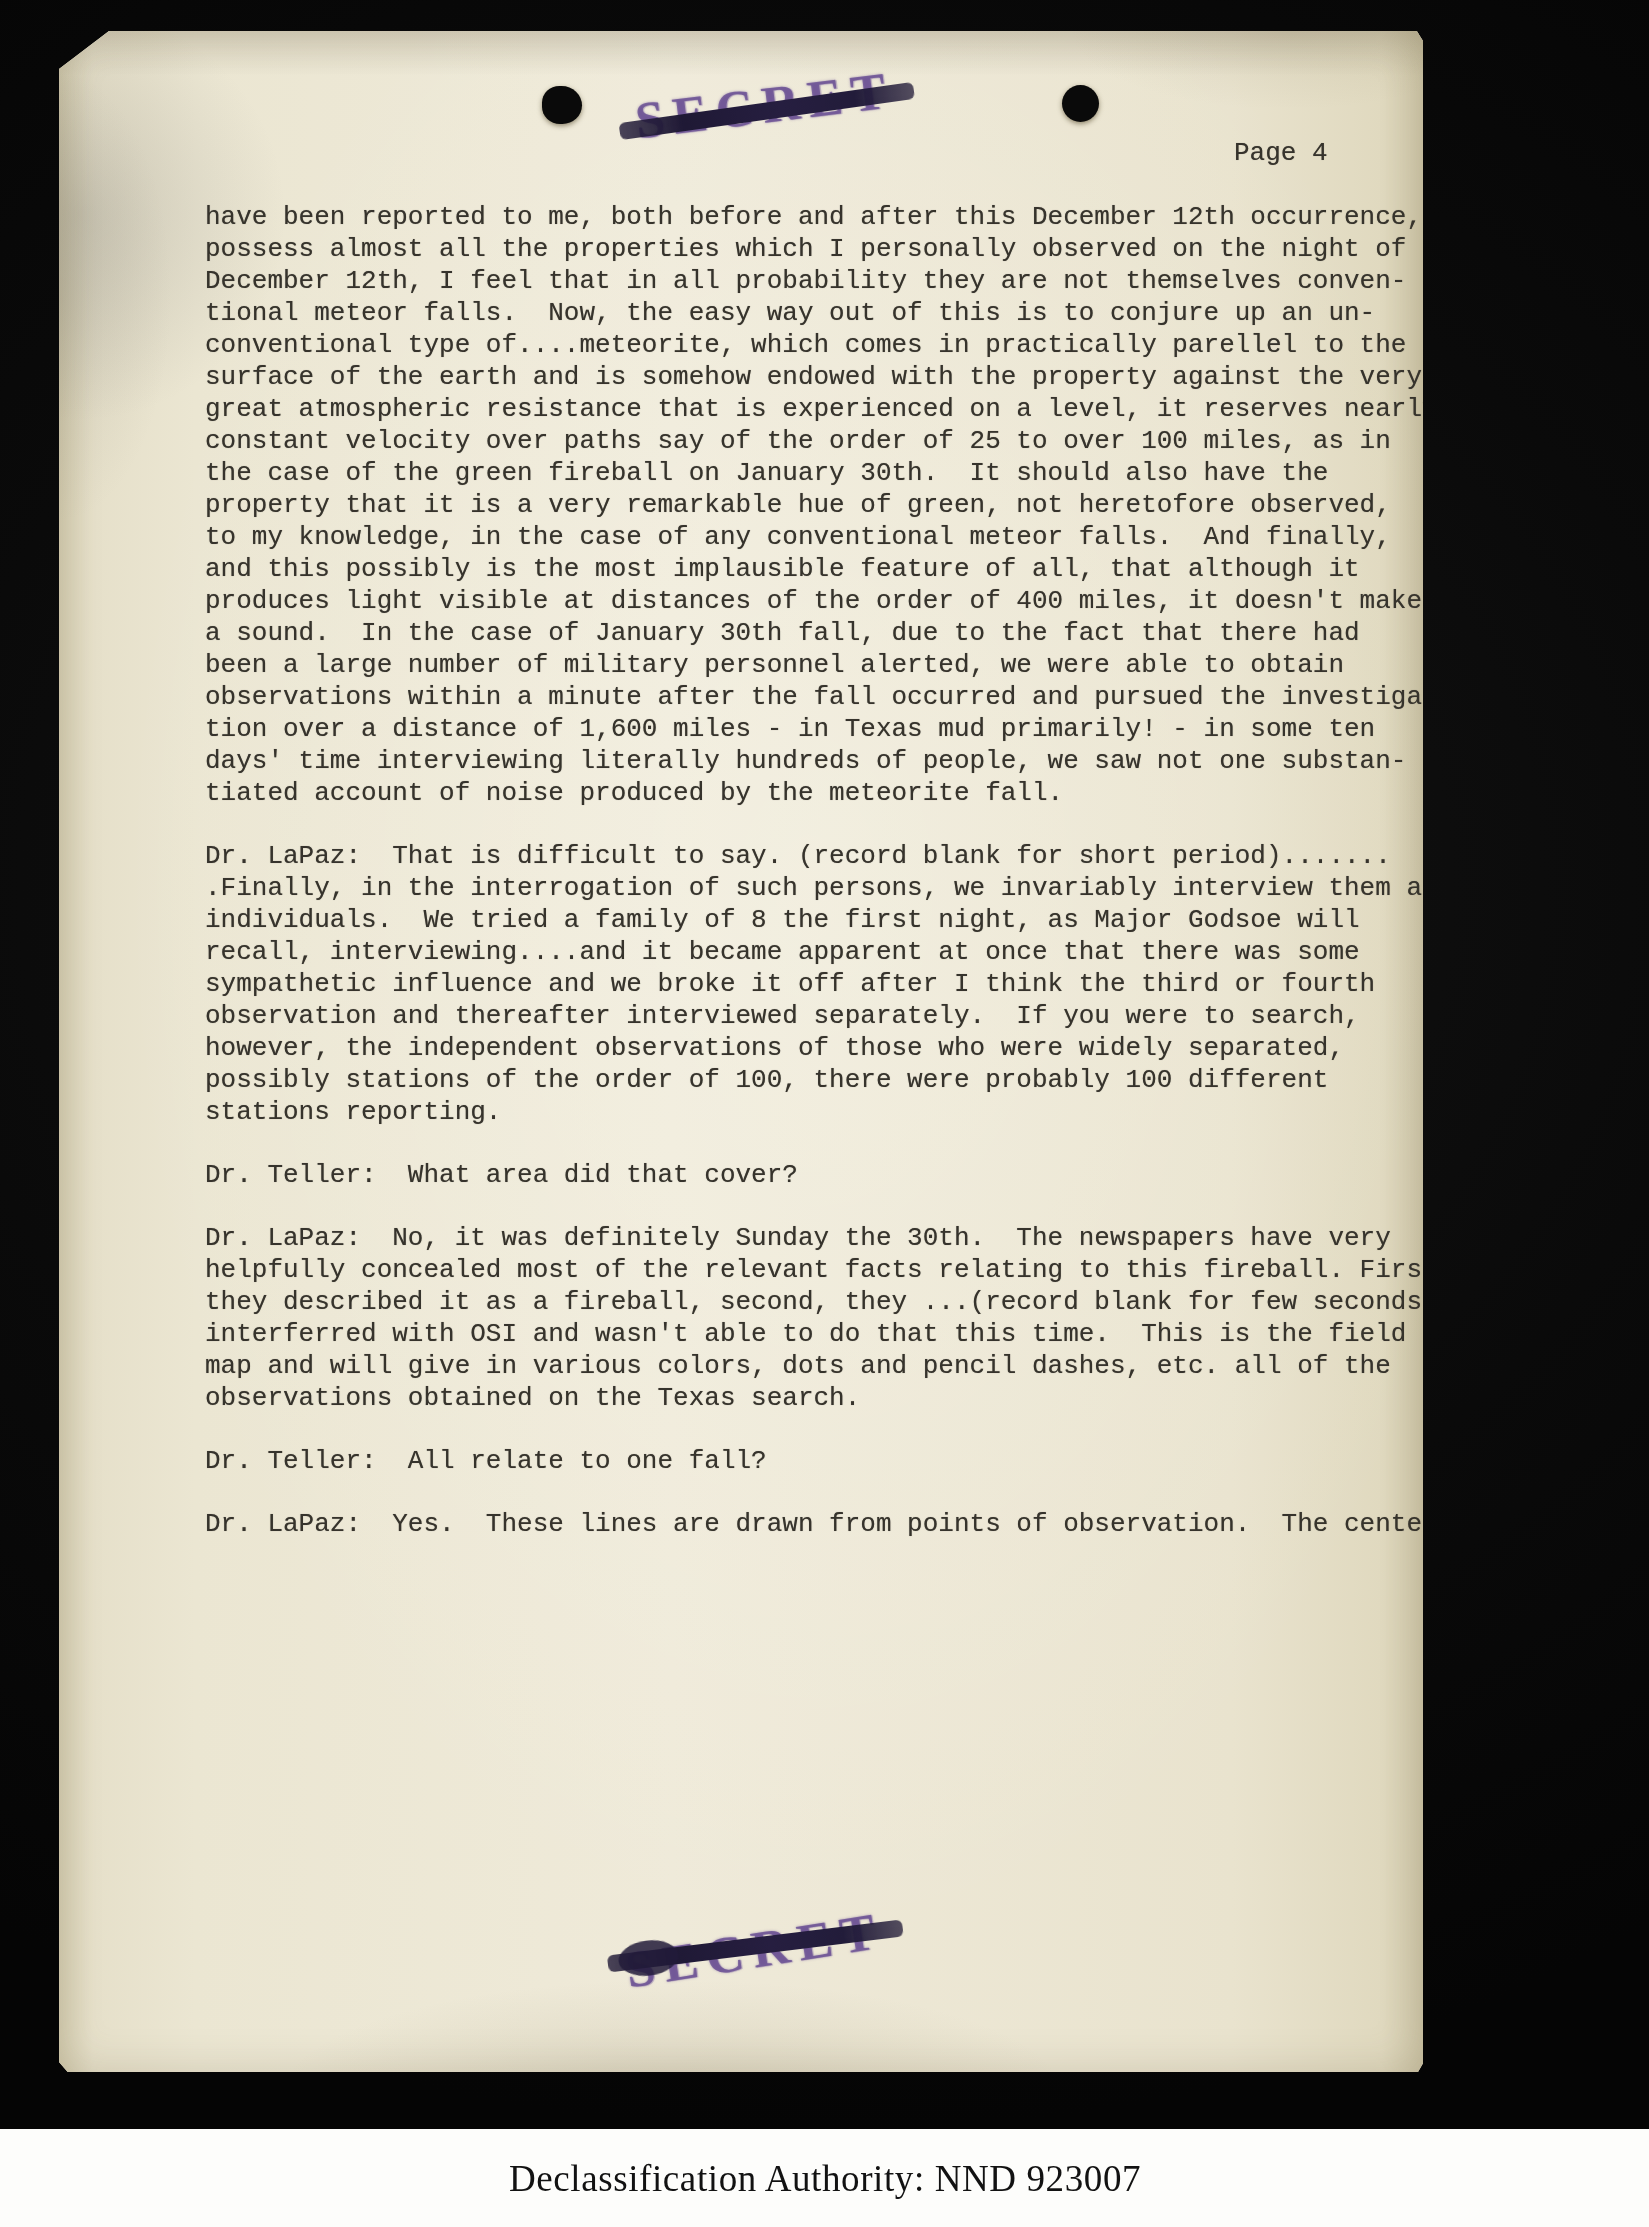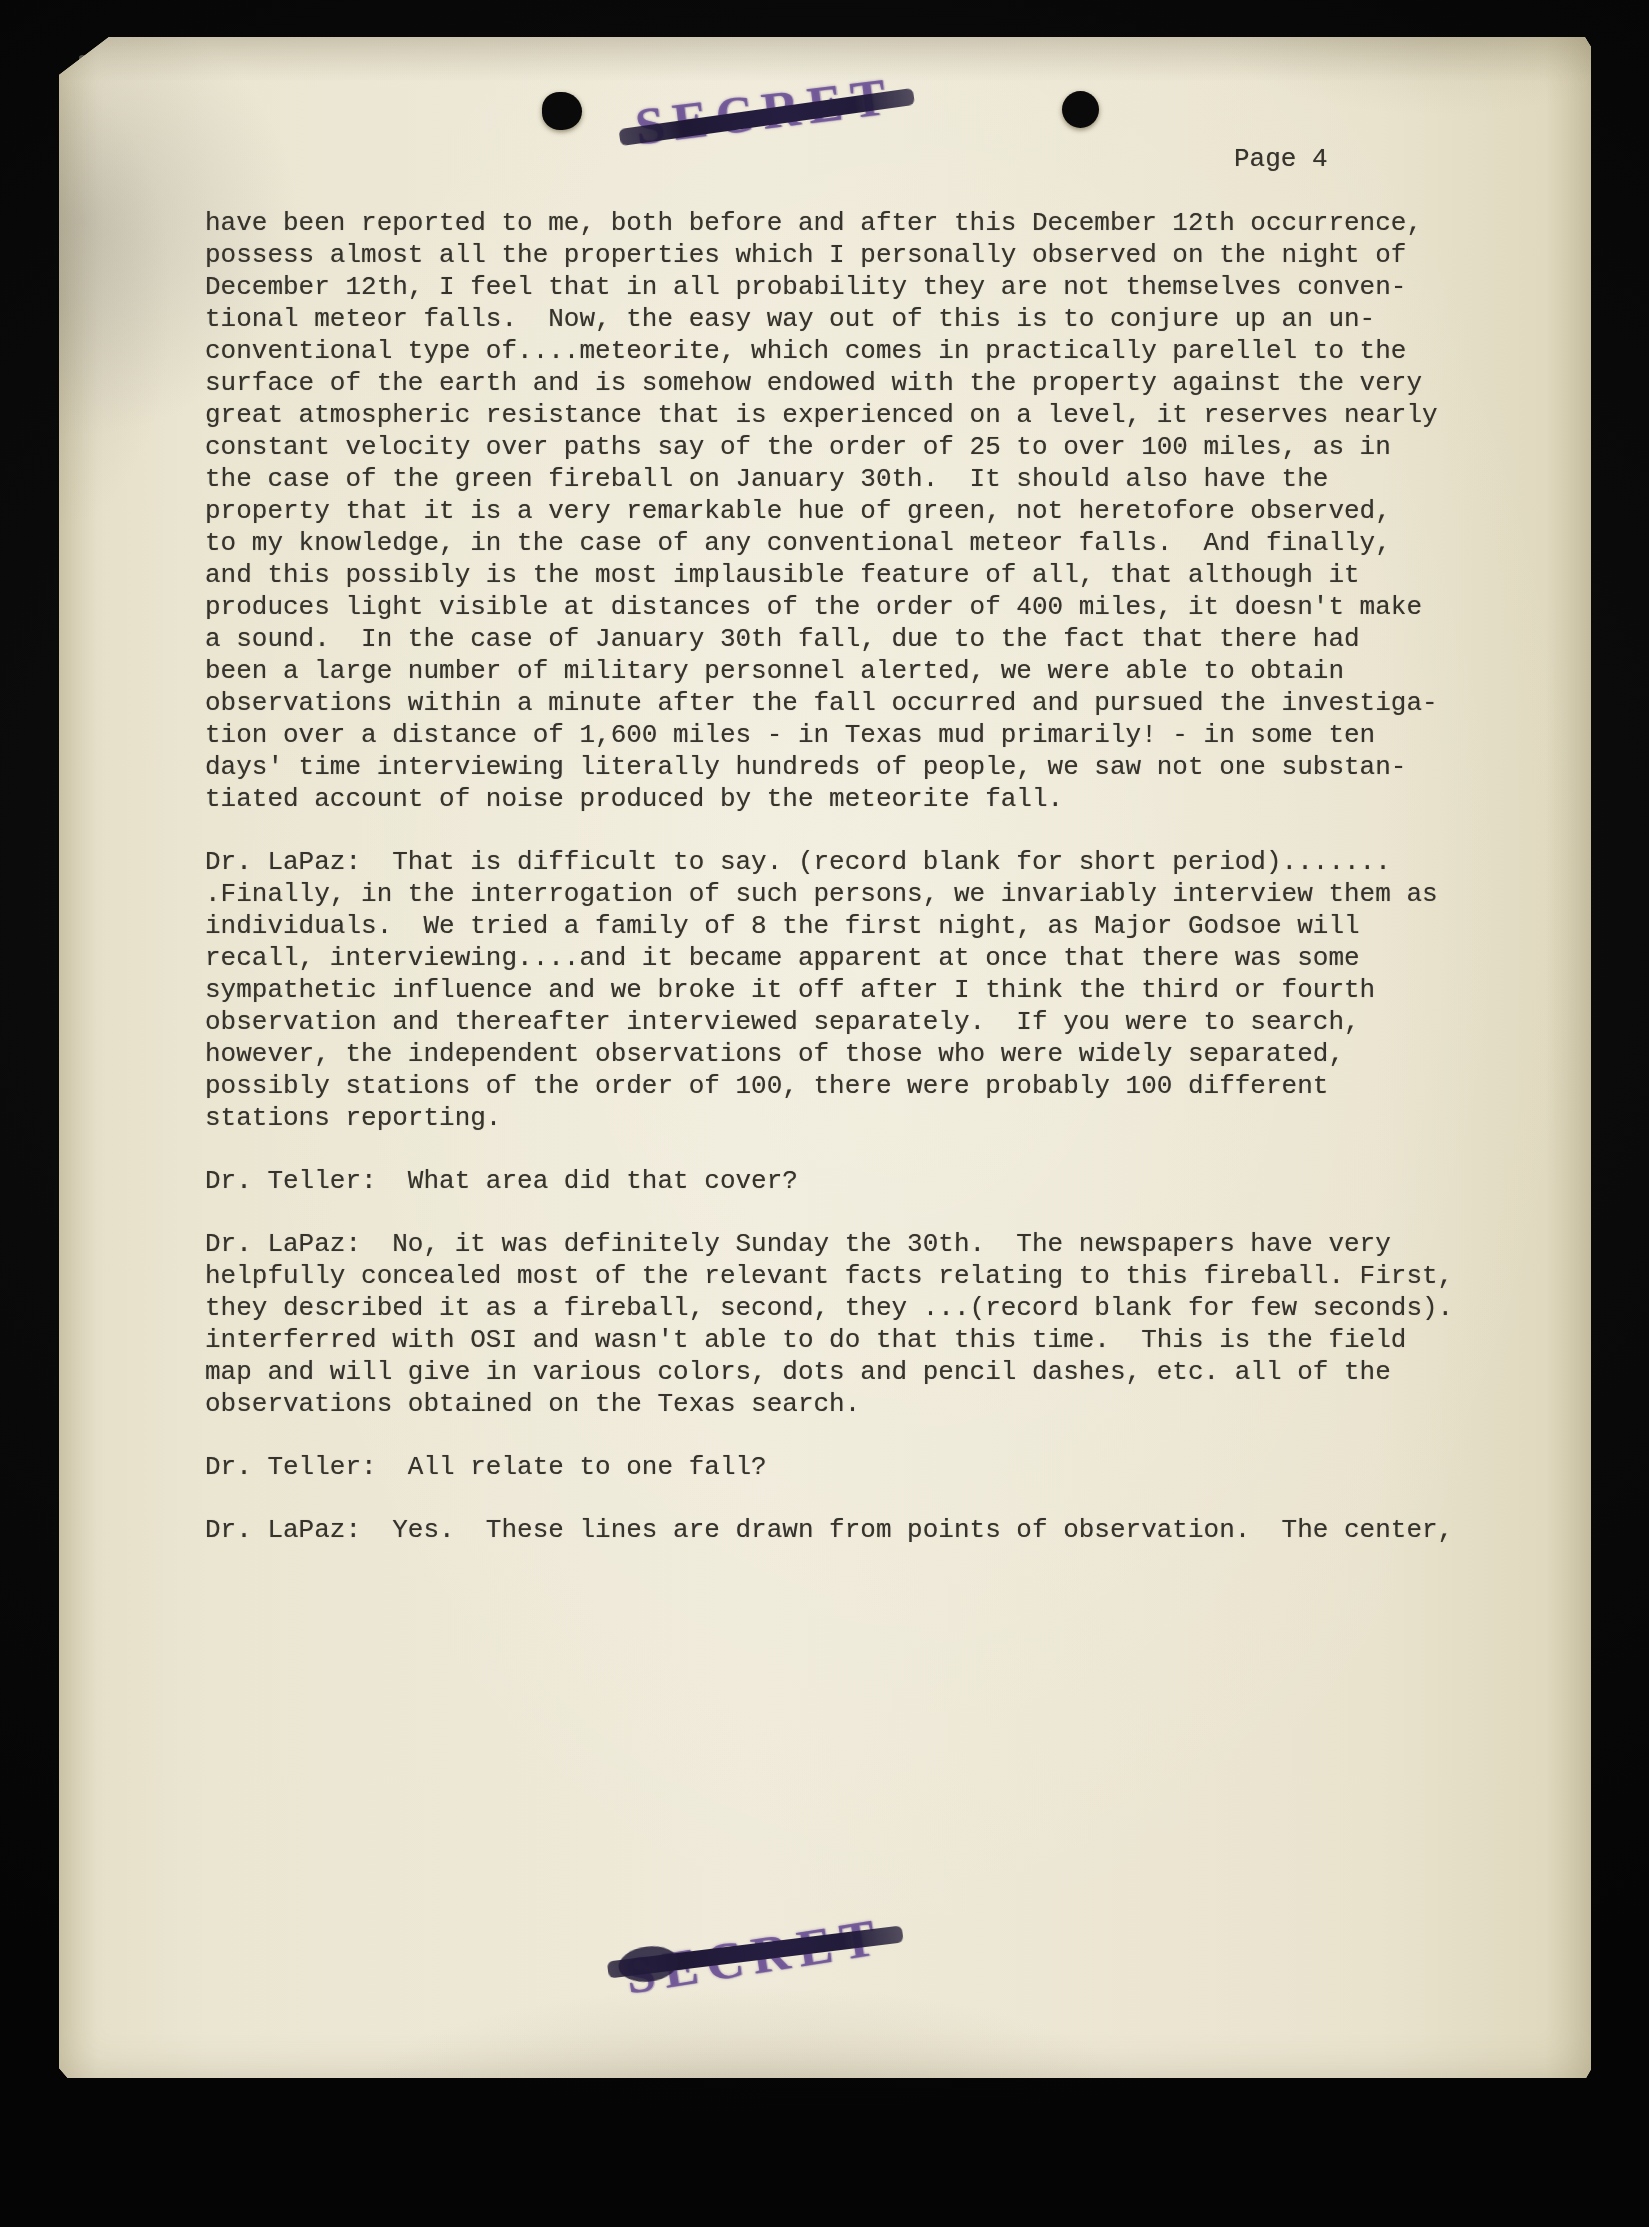--- a/index.html
+++ b/index.html
@@ -21,22 +21,22 @@
     background: #8f8c82;
     opacity: 0.55;
   }
   .dust.d1 { left: 79px; top: 55px;  width: 6.8px; height: 5.6px; }
   .dust.d2 { left: 135px; top: 68px; width: 5px;  height: 4.3px; }
   .dust.d3 { left: 243px; top: 86px; width: 4.3px;  height: 3.7px; opacity: 0.35; }
 
   .paper {
     position: absolute;
     left: 59px;
-    top: 37px;
-    width: 1532px;
+    top: 31px;
+    width: 1364px;
     height: 2041px;
     background:
       radial-gradient(circle at 1.5% 9%,  rgba(105,103,98,0.22), rgba(105,103,98,0) 9%),
       radial-gradient(ellipse 161px 323px at 0% 13%, rgba(125,122,110,0.16), rgba(125,122,110,0) 70%),
       radial-gradient(ellipse 559px 161px at 45% 101%, rgba(148,138,102,0.22), rgba(148,138,102,0) 70%),
       radial-gradient(ellipse 310px 112px at 90% 0%, rgba(140,130,100,0.14), rgba(140,130,100,0) 70%),
       radial-gradient(ellipse 931px 1428px at 55% 42%, rgba(255,255,248,0.28), rgba(255,255,248,0) 75%),
       linear-gradient(180deg, rgba(120,110,85,0.18) 0%, rgba(120,110,85,0) 2.2%),
       linear-gradient(90deg, #d6cfb3 0%, #e6e0ca 2.5%, #ebe6d2 10%, #efead9 45%, #e9e3ce 86%, #e0d9bf 97%, #cfc7a9 100%),
       #e9e4cf;
@@ -201,15 +201,18 @@
       <p>Dr. LaPaz:  Yes.  These lines are drawn from points of observation.  The center,</p>
     </div>
 
     <div class="stamp bottom">
       <span class="stamp-text">SECRET</span>
       <div class="strike"></div>
     </div>
 
   </div>
 
+  <div class="footer-strip">
+    <span>Declassification Authority: NND 923007</span>
+  </div>
 
 </div>
 
 
 </body></html>

